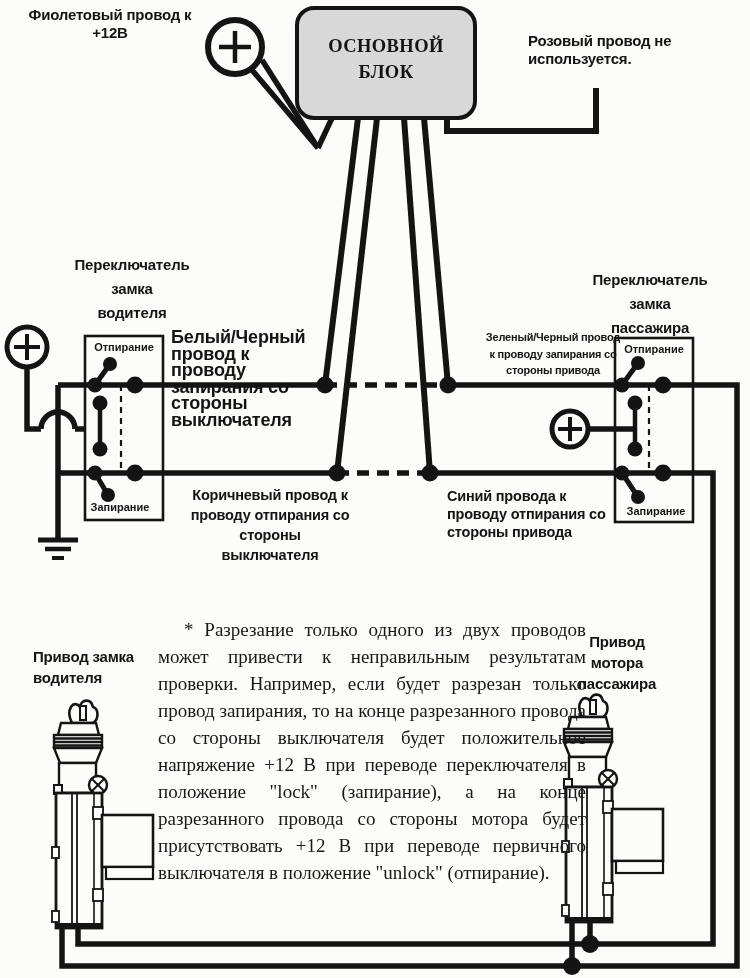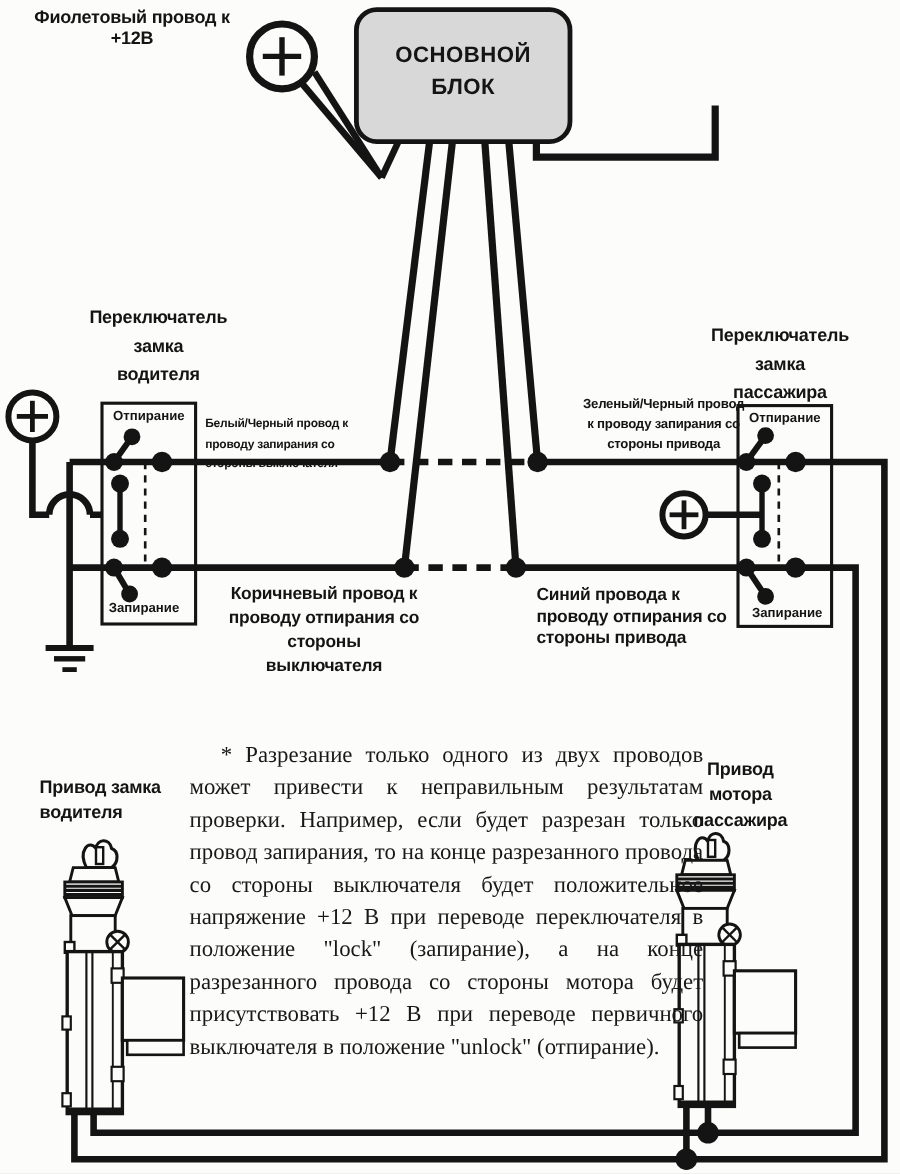--- a/index.html
+++ b/index.html
@@ -165,33 +165,35 @@
       <circle cx="572" cy="966" r="9"></circle>
     </g>
 
     <use href="#actuator" x="50" y="697"></use>
     <use href="#actuator" x="560" y="691"></use>
   </svg>
 
   <div class="lbl" style="left:25px;top:6px;width:170px;text-align:center;font-size:15px;">Фиолетовый провод к
 +12В</div>
 
-  <div class="lbl" style="left:297px;top:33px;width:178px;text-align:center;font-size:18.5px;line-height:26px;letter-spacing:0.4px;">ОСНОВНОЙ
+  <div class="lbl" style="left:297px;top:33px;width:178px;text-align:center;font-size:18.5px;line-height:26px;letter-spacing:0.4px;font-family:Liberation Serif, serif;">ОСНОВНОЙ
 БЛОК</div>
 
+  <div class="lbl" style="left:528px;top:32px;width:145px;text-align:left;font-size:15px;">Розовый провод не
+используется.</div>
 
   <div class="lbl" style="left:62px;top:253px;width:140px;text-align:center;font-size:15px;line-height:24px;">Переключатель
 замка
 водителя</div>
 
   <div class="lbl" style="left:583px;top:268px;width:134px;text-align:center;font-size:15px;line-height:24px;">Переключатель
 замка
 пассажира</div>
 
-  <div class="lbl" style="left:171px;top:346px;width:170px;text-align:left;font-size:10px;line-height:16.5px;">Белый/Черный провод к
+  <div class="lbl" style="left:171px;top:329px;width:170px;text-align:left;font-size:18px;line-height:16.5px;">Белый/Черный провод к
 проводу запирания со
 стороны выключателя</div>
 
   <div class="lbl" style="left:453px;top:329px;width:200px;text-align:center;font-size:11px;line-height:16.5px;">Зеленый/Черный провод
 к проводу запирания со
 стороны привода</div>
 
 
   <div class="lbl" style="left:180px;top:485px;width:180px;text-align:center;font-size:14.5px;line-height:20px;">Коричневый провод к
 проводу отпирания со

